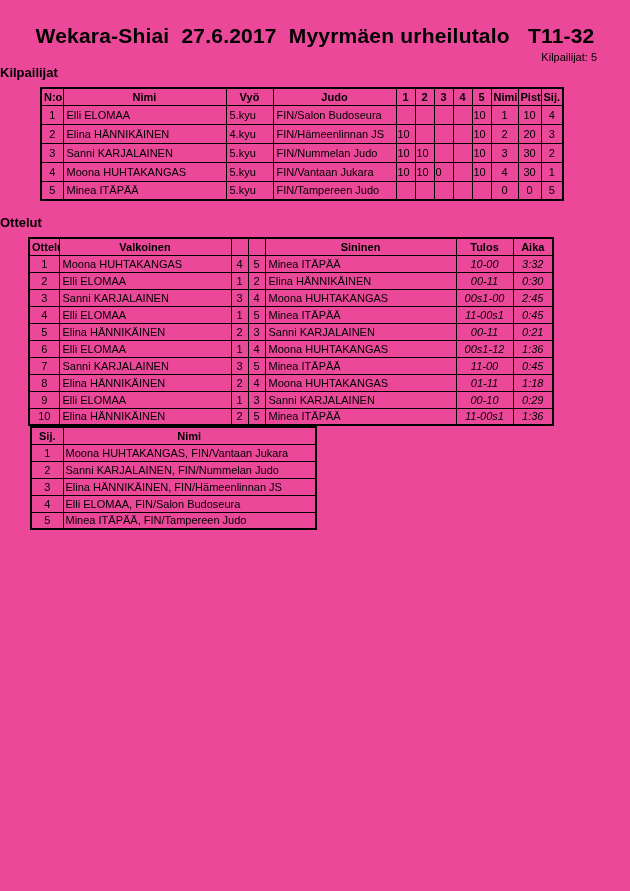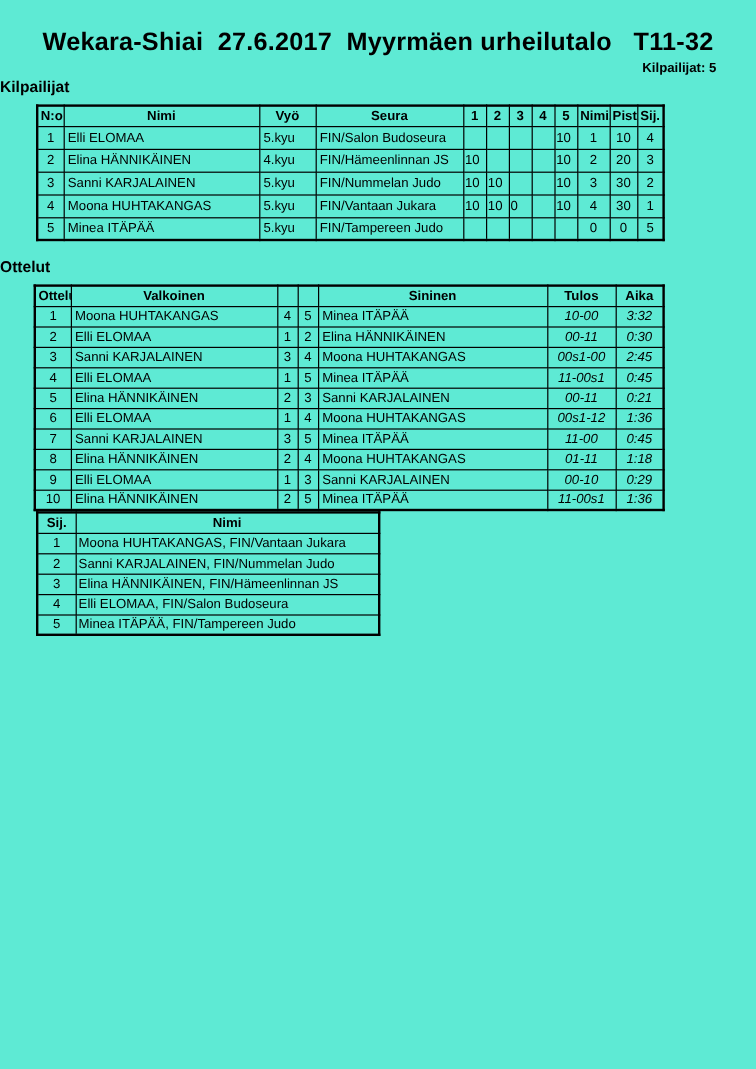--- a/index.html
+++ b/index.html
@@ -1,41 +1,41 @@
 <!DOCTYPE html>
 <html><head>
 <meta charset="utf-8">
 <style>
   * { box-sizing: border-box; }
   html, body { margin: 0; padding: 0; background: #e8e8e8; }
   .page {
     width: 630px;
     height: 891px;
     margin: 0 auto;
-    background: #5eead4;
+    background: #ec4899;
     color: #000000;
     font-family: "Liberation Sans", sans-serif;
     position: relative;
     overflow: hidden;
   }
   .title {
     padding-top: 24px;
     width: 100%;
     text-align: center;
     font-size: 21px;
     font-weight: bold;
     white-space: pre;
     letter-spacing: 0.2px;
   }
   .competitors-count {
     width: 100%;
     text-align: right;
     padding-right: 33px;
     font-size: 11px;
-    font-weight: bold;
+    font-weight: normal;
     margin-top: 3px;
   }
   .section-heading {
     font-size: 13px;
     font-weight: bold;
   }
   .heading-kilpailijat { width: 505px; margin-top: 2px; margin-bottom: 7px; }
   .heading-ottelut    { width: 505px; margin-top: 14px; margin-bottom: 7px; }
   .heading-tulokset   { width: 300px; margin-top: 17px; margin-bottom: 6px; }
 
@@ -51,21 +51,21 @@
     overflow: hidden;
     white-space: nowrap;
   }
   table.tbl th {
     font-weight: bold;
     text-align: center;
     height: 17px;
   }
 
   
-  .tbl-kilpailijat { margin-left: 30px; width: 522px; }
+  .tbl-kilpailijat { margin-left: 40px; width: 522px; }
   .tbl-kilpailijat td { height: 19px; }
   .tbl-kilpailijat td:nth-child(1) { text-align: center; }
   .tbl-kilpailijat td:nth-child(2),
   .tbl-kilpailijat td:nth-child(3),
   .tbl-kilpailijat td:nth-child(4) { text-align: left; padding-left: 3px; }
   .tbl-kilpailijat td:nth-child(n+5):nth-child(-n+9) { text-align: left; padding: 0 1px; }
   .tbl-kilpailijat td:nth-child(n+10) { text-align: center; }
 
   
   .tbl-ottelut { margin-left: 28px; width: 524px; }
@@ -108,21 +108,21 @@
         <col style="width:19px">
       <col style="width:27px">
         <col style="width:23px">
         <col style="width:22px">
     </colgroup>
     <thead>
       <tr>
           <th>N:o</th>
           <th>Nimi</th>
           <th>Vyö</th>
-          <th>Seura</th>
+          <th>Judo</th>
           <th>1</th>
           <th>2</th>
           <th>3</th>
           <th>4</th>
           <th>5</th>
           <th>Nimi.</th>
           <th>Pist.</th>
           <th>Sij.</th>
         </tr>
     </thead>

